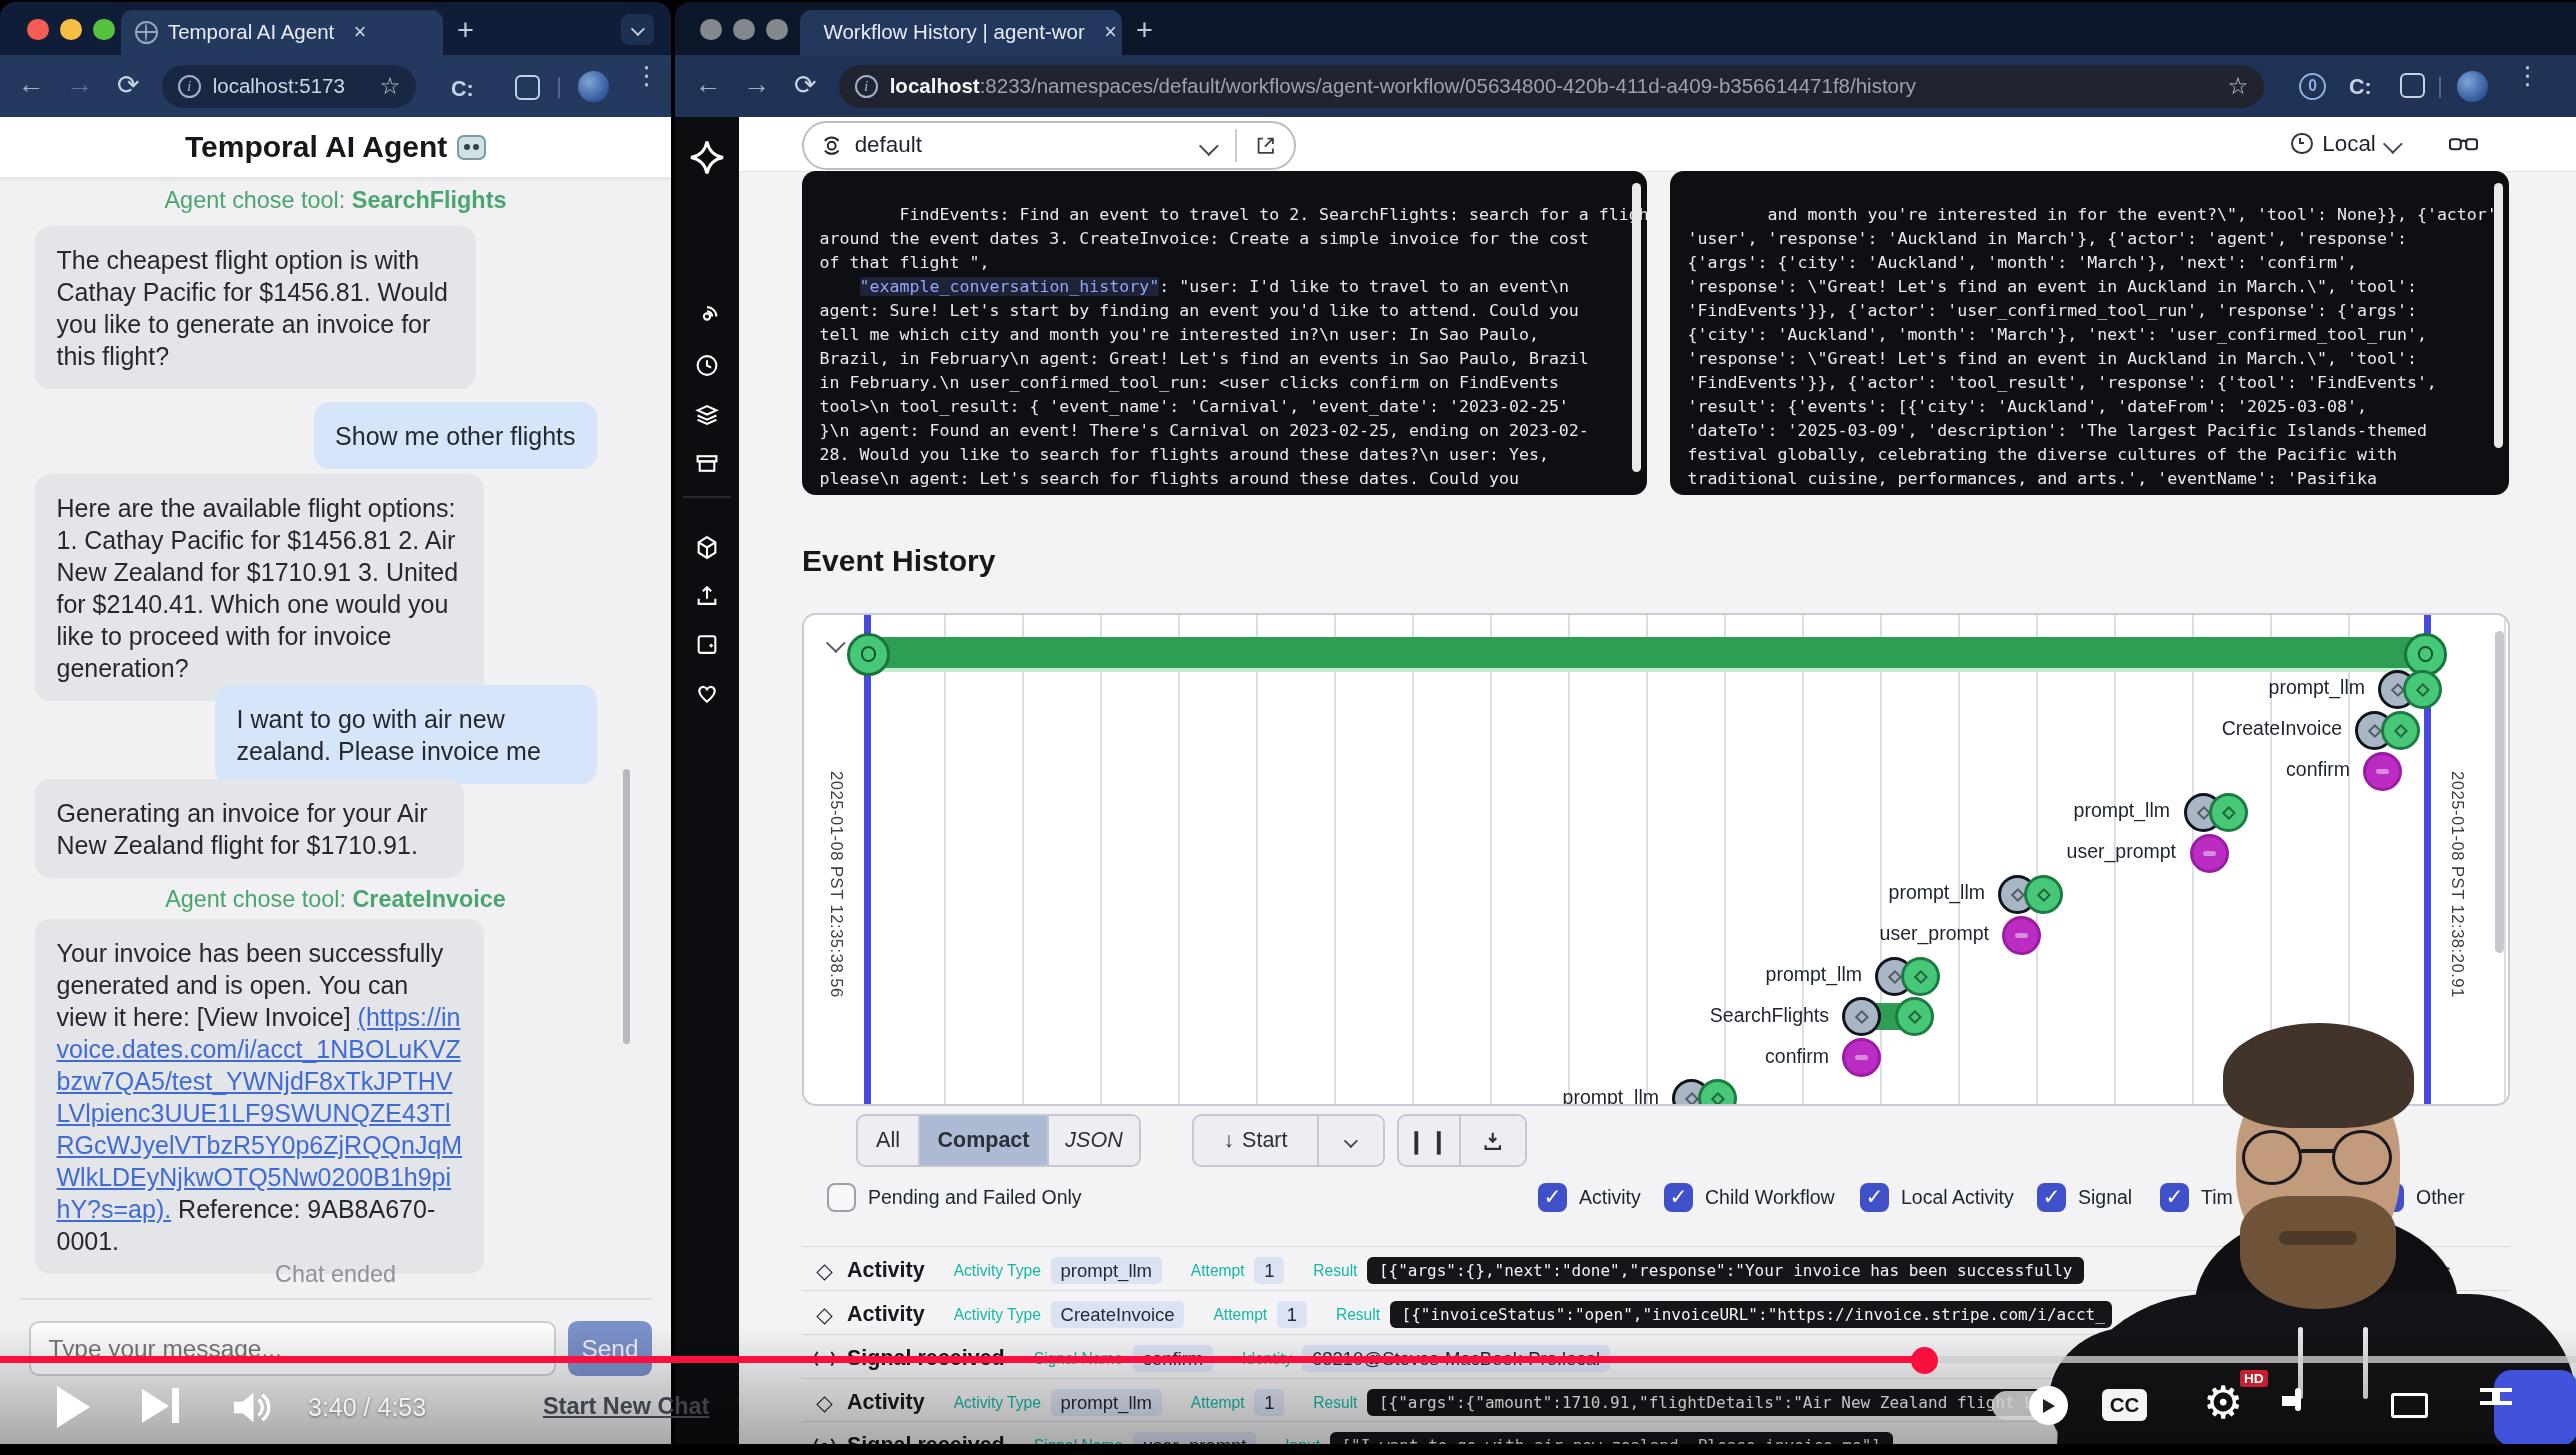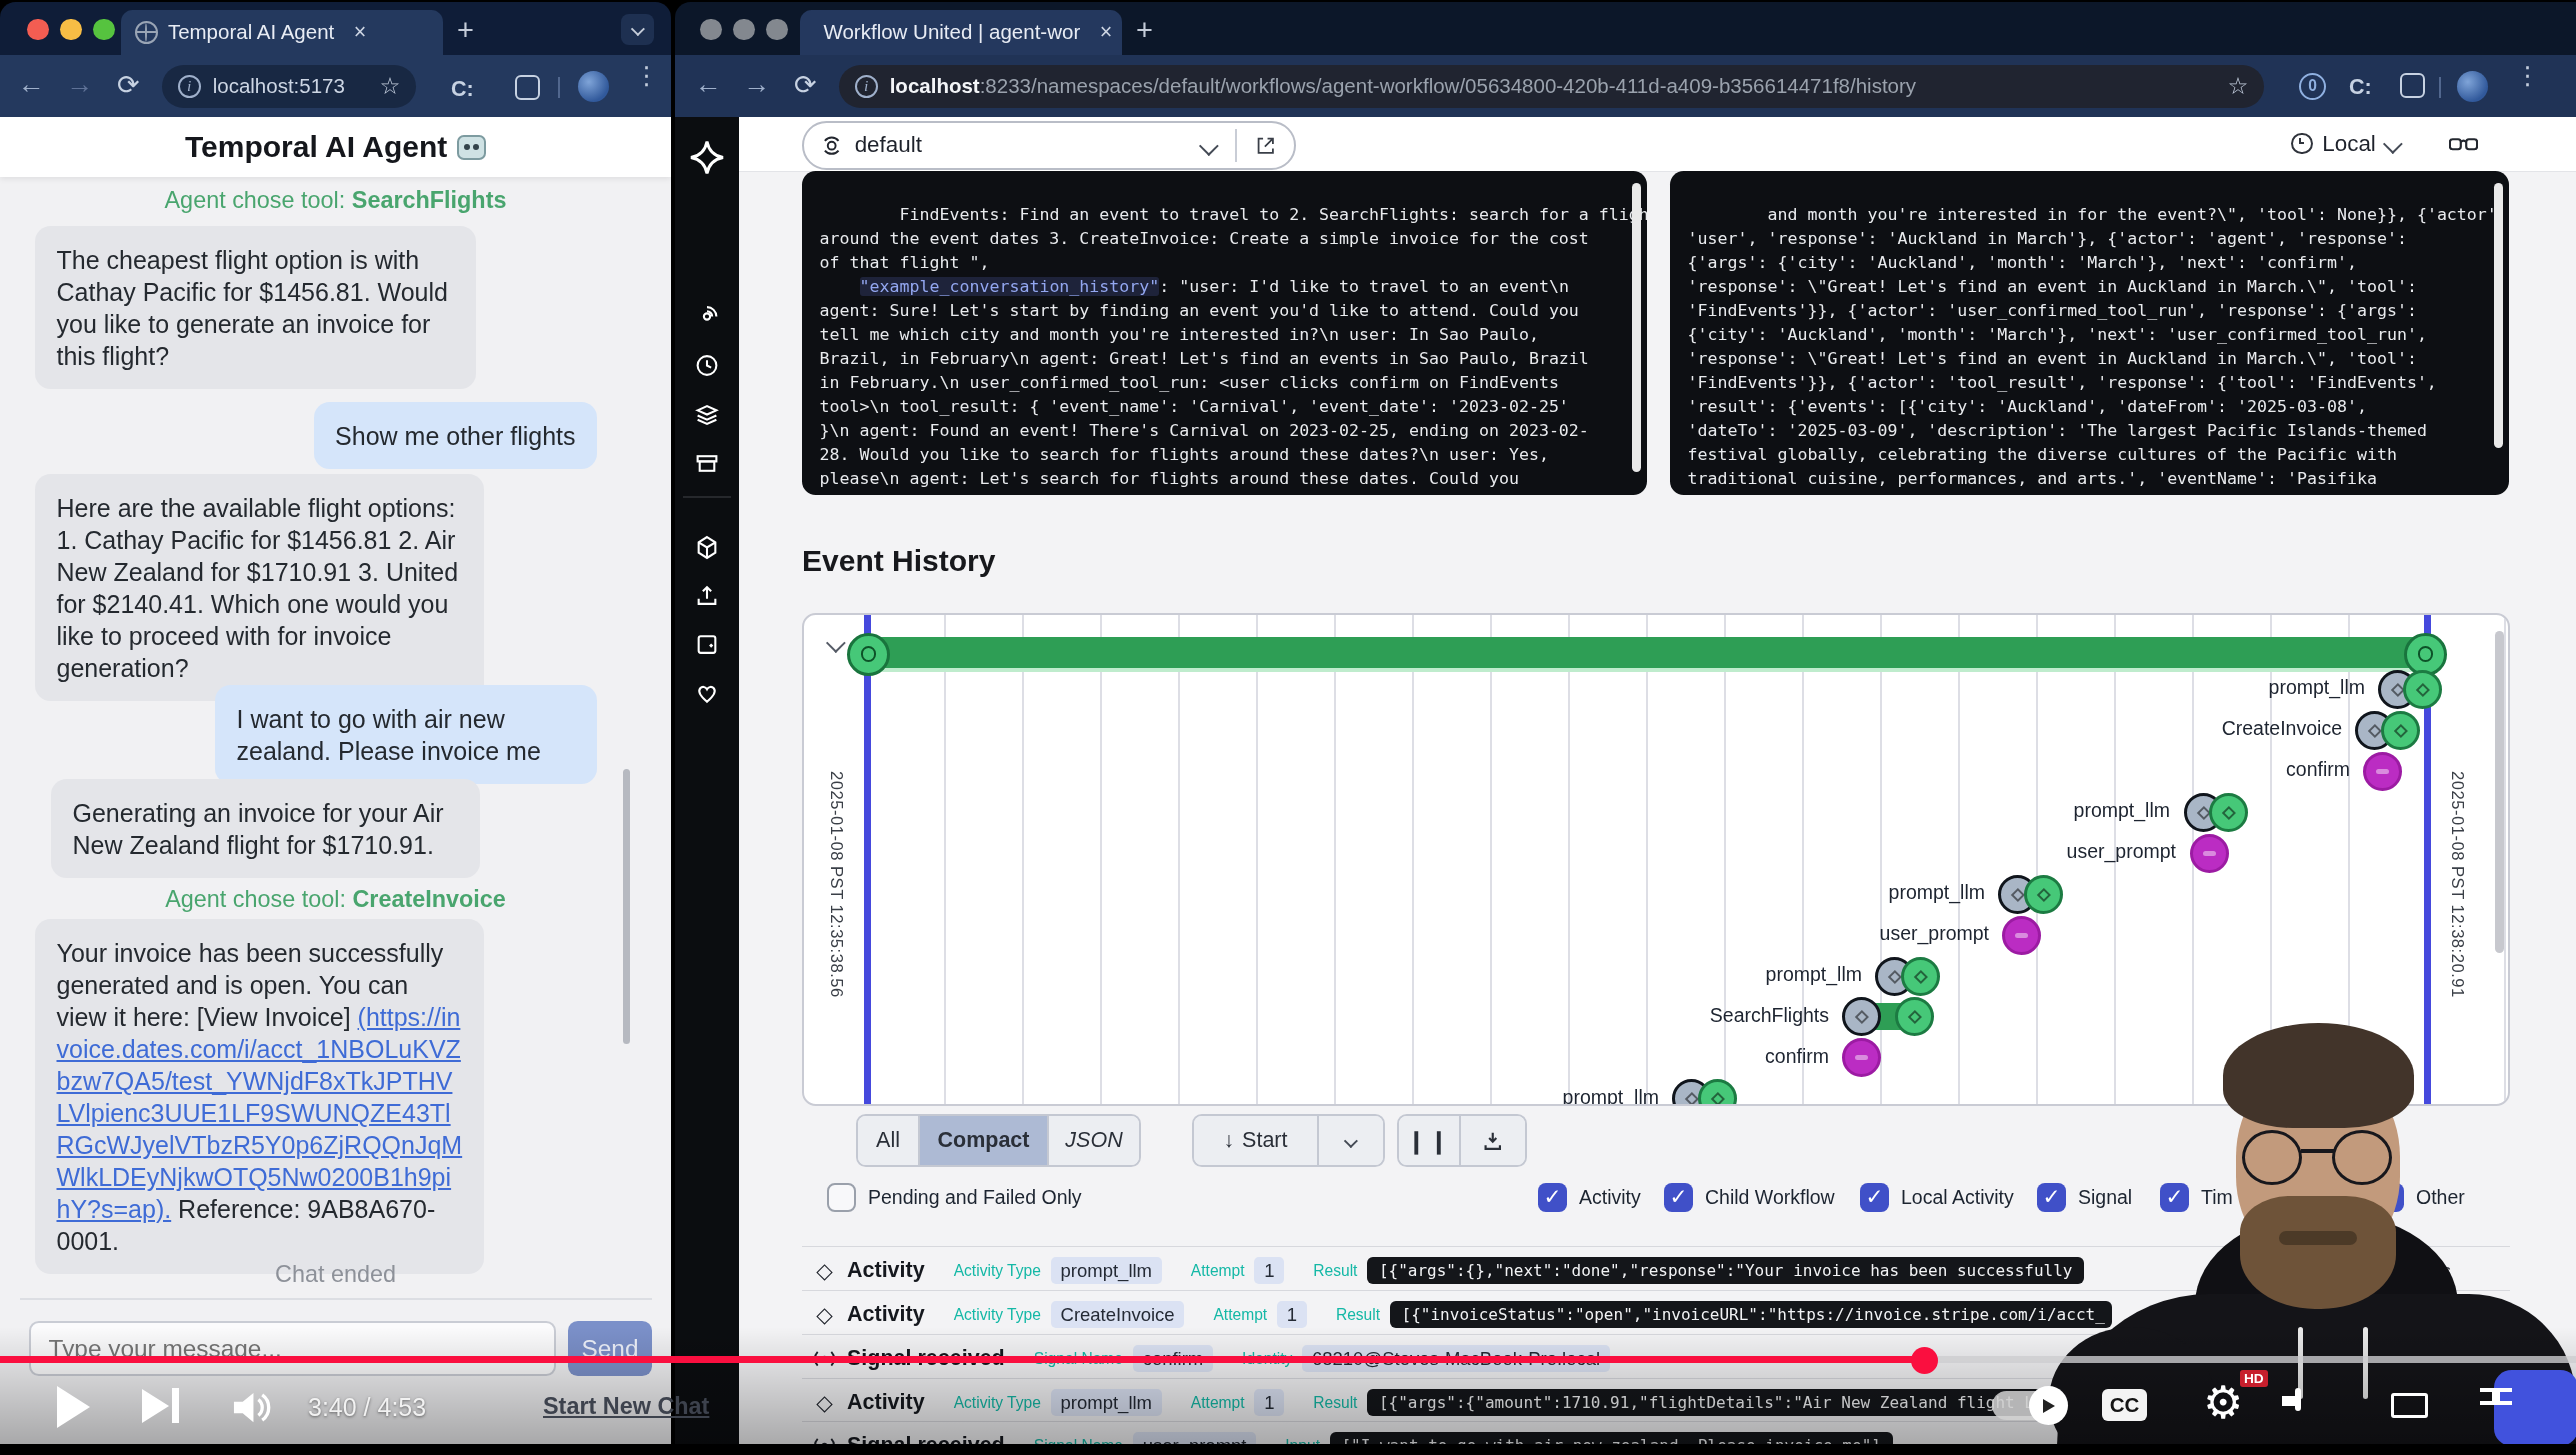--- a/index.html
+++ b/index.html
@@ -197,21 +197,21 @@
       </div>
 
       <div class="bubble bub-gray" style="left:35px; top:357px; width:449px;">
         <span>Here are the available flight options: 1. Cathay Pacific for $1456.81 2. Air New Zealand for $1710.91 3. United for $2140.41. Which one would you like to proceed with for invoice generation?</span>
       </div>
 
       <div class="bubble bub-blue" style="right:74px; top:568px; width:382px;">
         <span>I want to go with air new zealand. Please invoice me</span>
       </div>
 
-      <div class="bubble bub-gray" style="left:51px; top:662px; width:429px;">
+      <div class="bubble bub-gray" style="left:35px; top:662px; width:429px;">
         <span>Generating an invoice for your Air New Zealand flight for $1710.91.</span>
       </div>
 
       <div class="notice" style="top:769px;">
         <span>Agent chose tool: </span><b>CreateInvoice</b>
       </div>
 
       <div class="bubble bub-gray" style="left:35px; top:802px; width:449px;">
         <span>Your invoice has been successfully generated and is open. You can view it here: [View Invoice] </span><a class="msg-link">(https://invoice.dates.com/i/acct_1NBOLuKVZbzw7QA5/test_YWNjdF8xTkJPTHVLVlpienc3UUE1LF9SWUNQZE43TlRGcWJyelVTbzR5Y0p6ZjRQQnJqMWlkLDEyNjkwOTQ5Nw0200B1h9pihY?s=ap).</a><span> Reference: 9AB8A670-0001.</span>
       </div>
@@ -230,21 +230,21 @@
     <div class="tabstrip">
       <div class="lights" style="left:25px;">
         <span class="light" style="background:#83888f;"></span>
         <span class="light" style="background:#83888f;"></span>
         <span class="light" style="background:#83888f;"></span>
       </div>
       <div class="tab" style="left:125px; width:322px;">
         <svg width="21.5" height="21.5" viewBox="0 0 24 24">
           <path d="M12 1 C13.2 7.5 16.5 10.8 23 12 C16.5 13.2 13.2 16.5 12 23 C10.8 16.5 7.5 13.2 1 12 C7.5 10.8 10.8 7.5 12 1 Z" fill="#fff"></path>
         </svg>
-        <span class="tab-title">Workflow United | agent-wor</span>
+        <span class="tab-title">Workflow History | agent-wor</span>
         <span class="tab-close">×</span>
       </div>
       <span class="newtab" style="left:461px;">+</span>
     </div>
     <div class="toolbar">
       <span class="navbtn" style="left:19.5px;">←</span>
       <span class="navbtn" style="left:68px;">→</span>
       <span class="navbtn" style="left:119px; color:#c7d2e2;">⟳</span>
       <div class="urlpill" style="left:164px; width:1425px;">
         <span class="info-ic">i</span>

